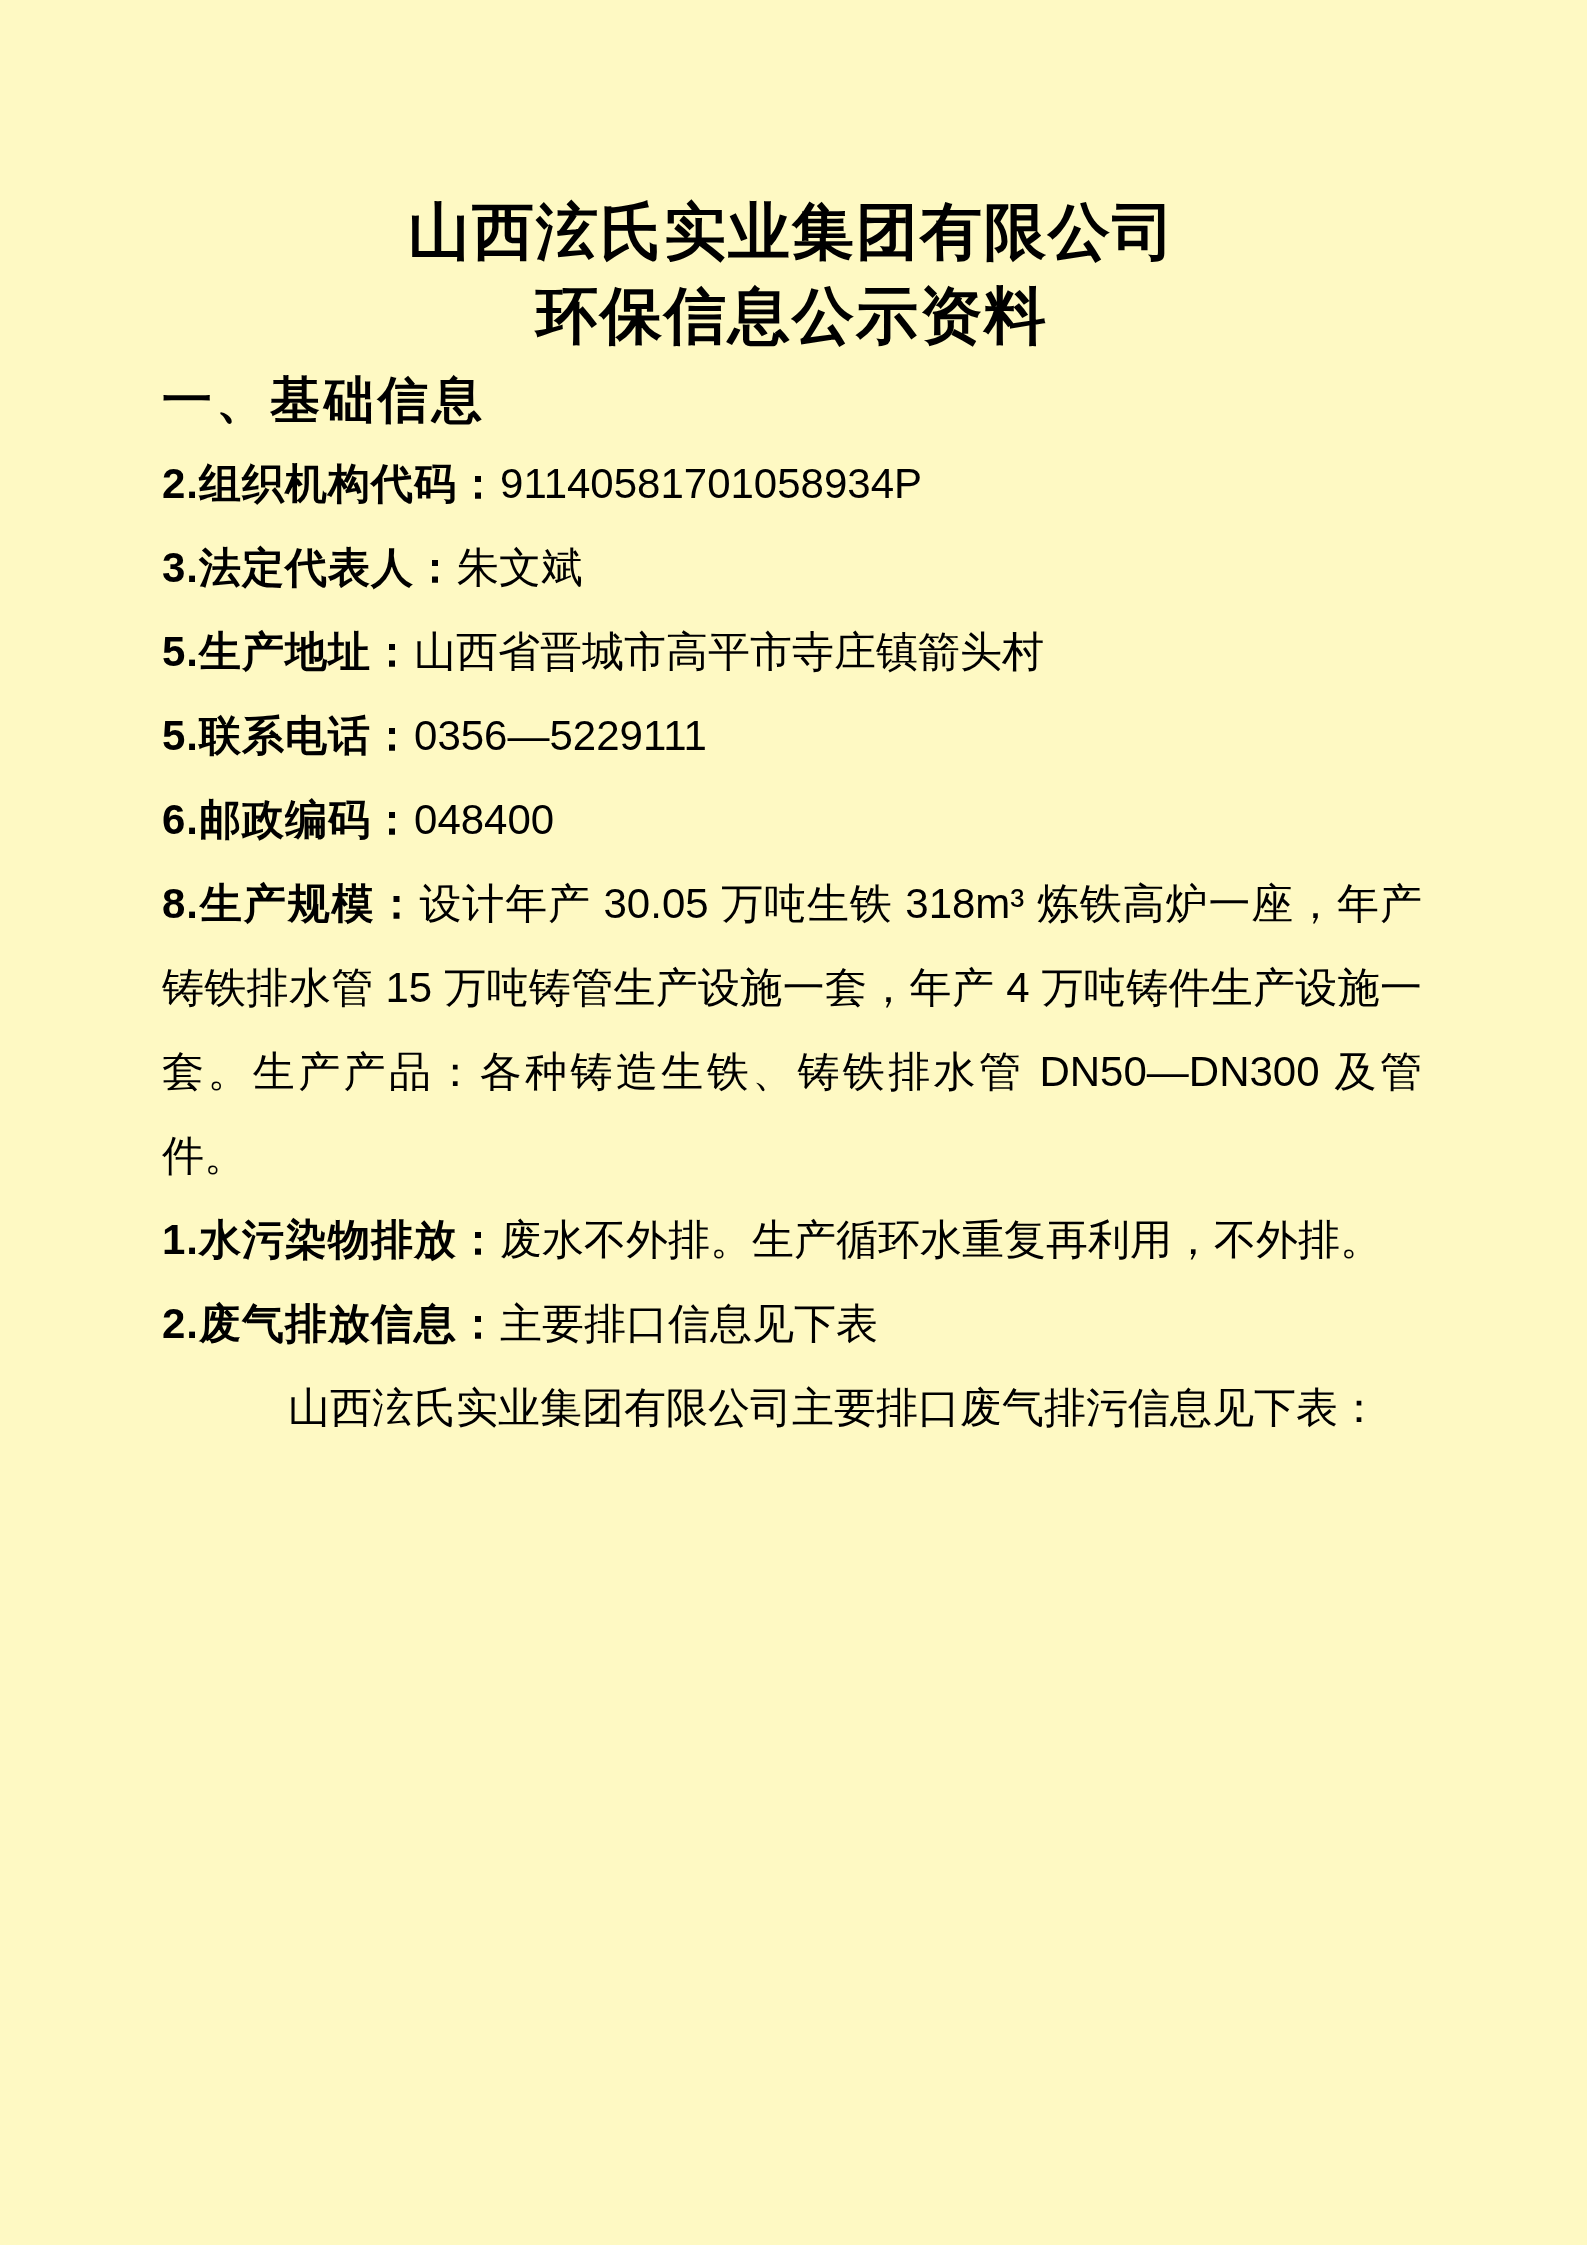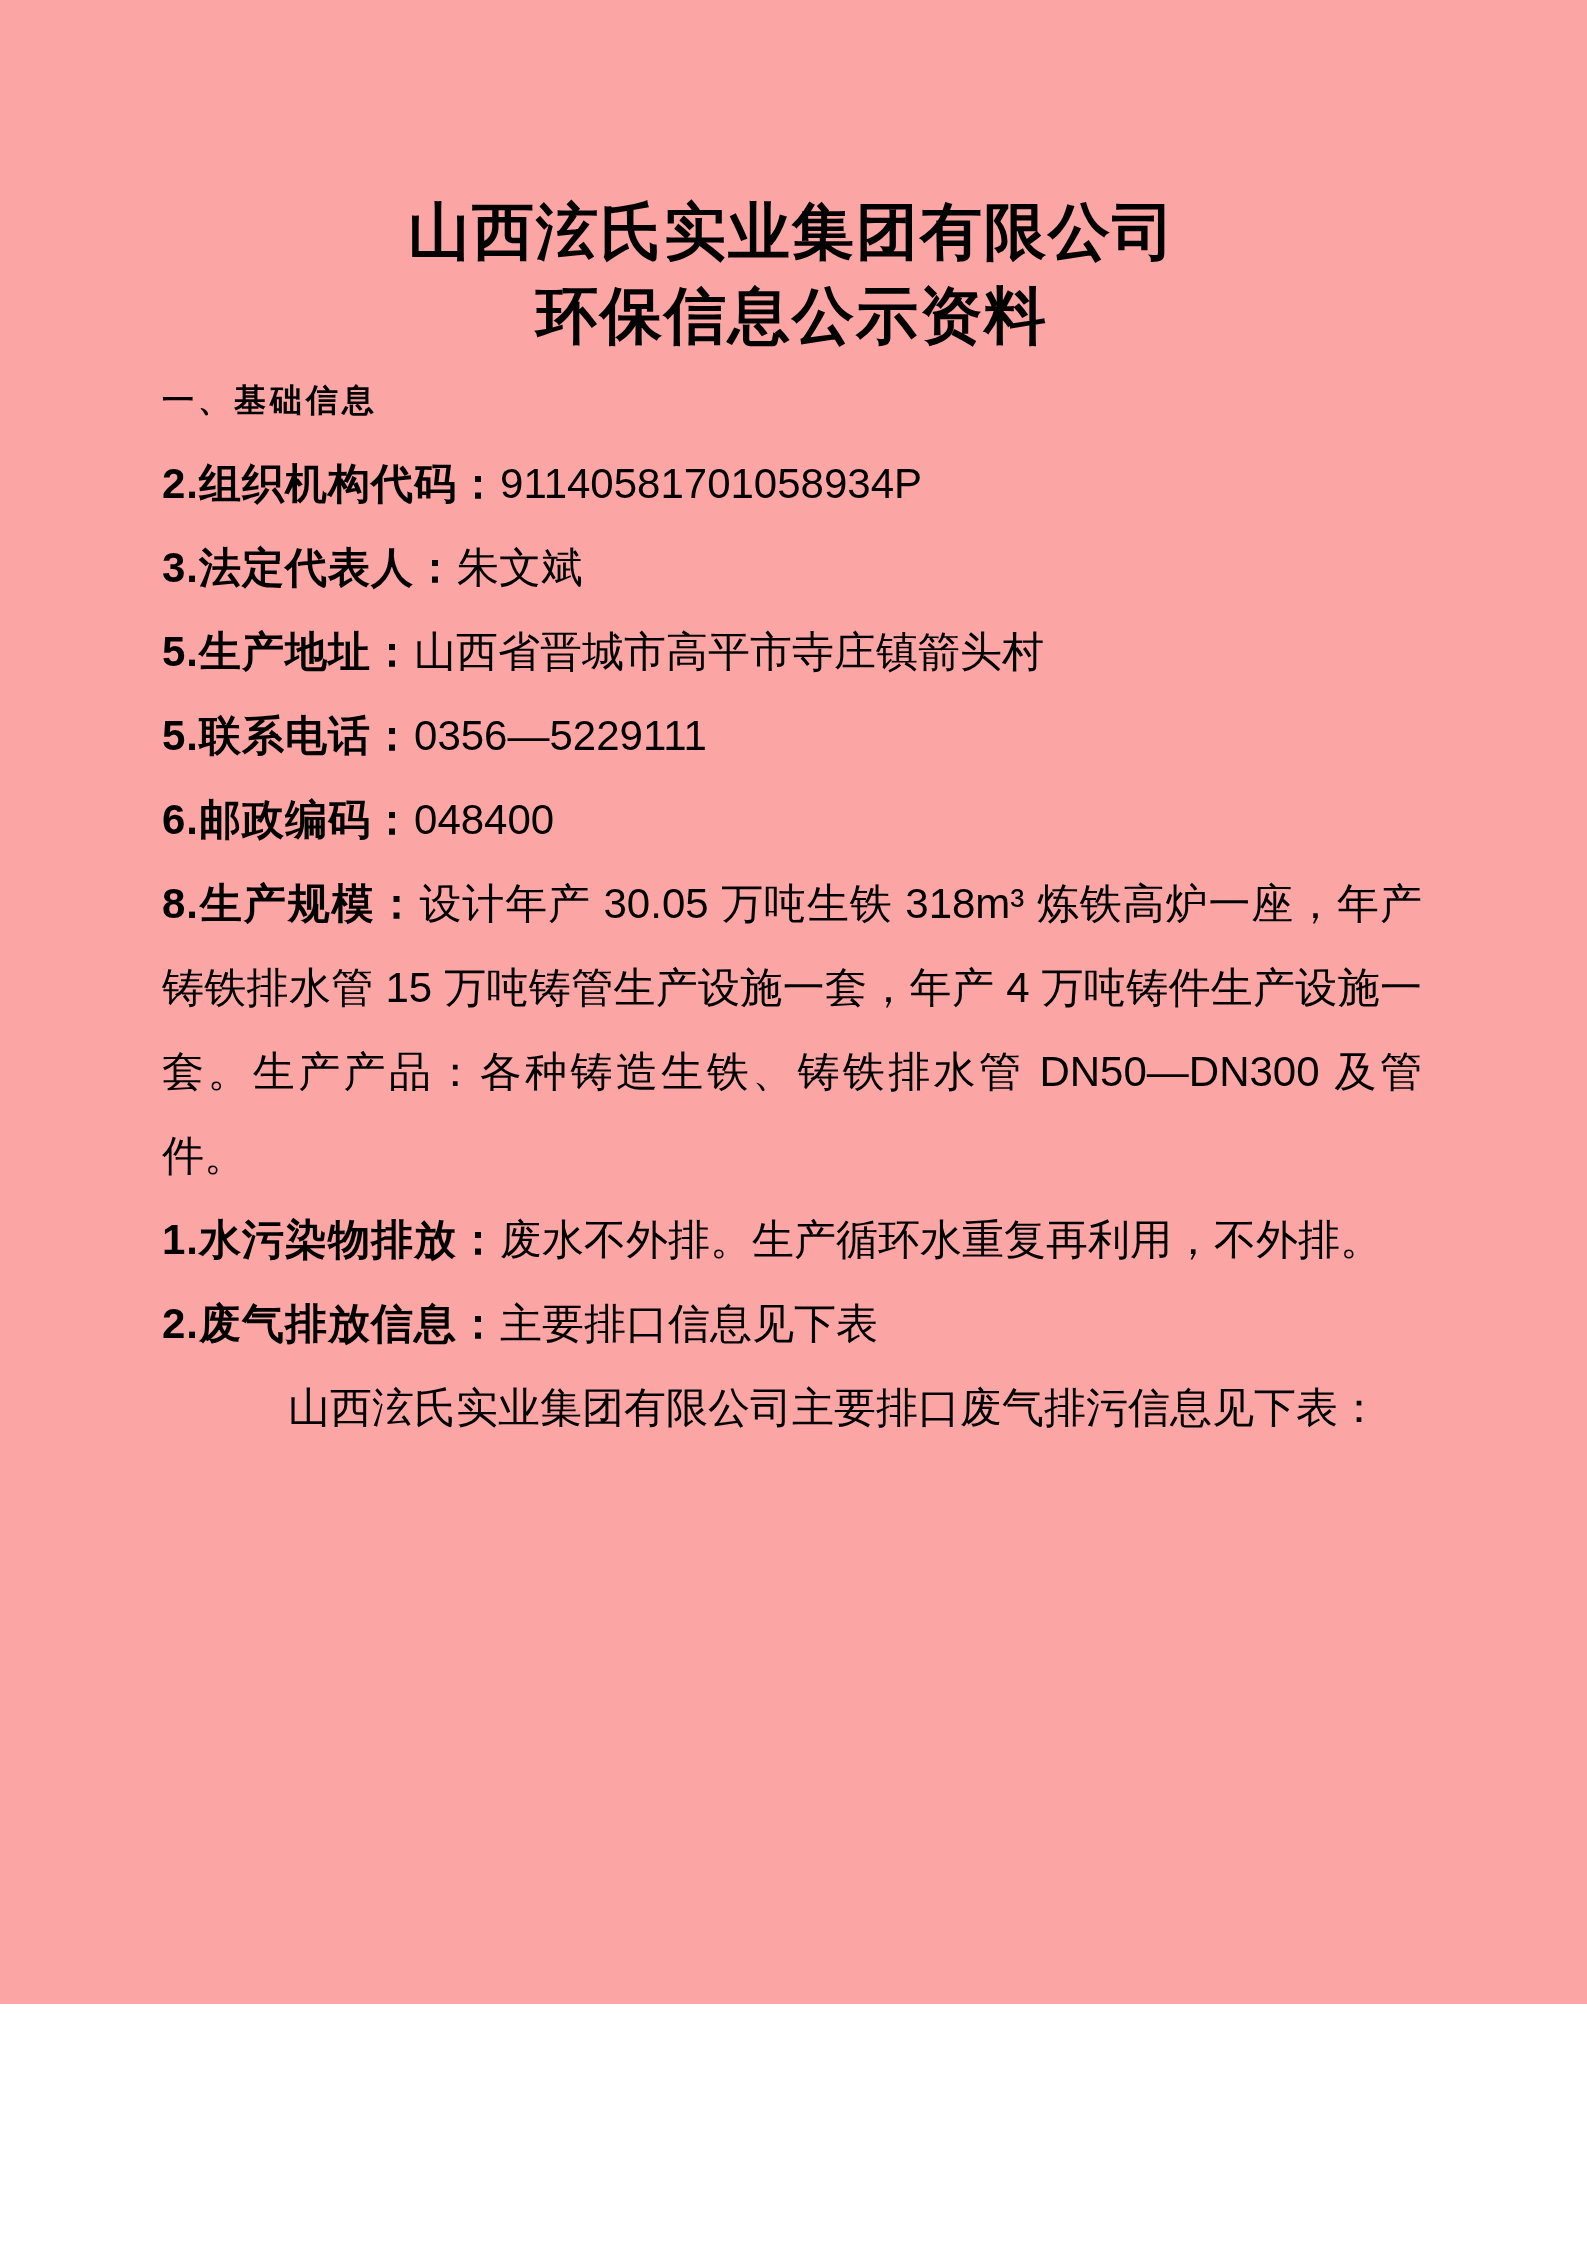--- a/index.html
+++ b/index.html
@@ -3,42 +3,42 @@
 <meta charset="utf-8">
 <style>
   html, body {
     margin: 0;
     padding: 0;
     background: #ffffff;
   }
   .page {
     position: relative;
     width: 1587px;
-    height: 2004px;
+    height: 2245px;
     box-sizing: border-box;
-    background: #fca5a5;
+    background: #fef9c3;
     color: #000000;
     padding: 190px 165px 0 162px;
     overflow: hidden;
     font-family: "Liberation Serif", serif;
   }
   .title {
     margin: 0;
     text-align: center;
     font-family: "Liberation Sans", sans-serif;
     font-weight: 700;
     font-size: 62px;
     line-height: 84px;
     letter-spacing: 2px;
   }
   .section-heading {
     margin: 0;
     font-family: "Liberation Sans", sans-serif;
     font-weight: 700;
-    font-size: 32px;
+    font-size: 50px;
     line-height: 84px;
     letter-spacing: 4px;
   }
   .item {
     margin: 0;
     font-size: 42px;
     line-height: 84px;
     text-align: justify;
     text-justify: inter-character;
   }

